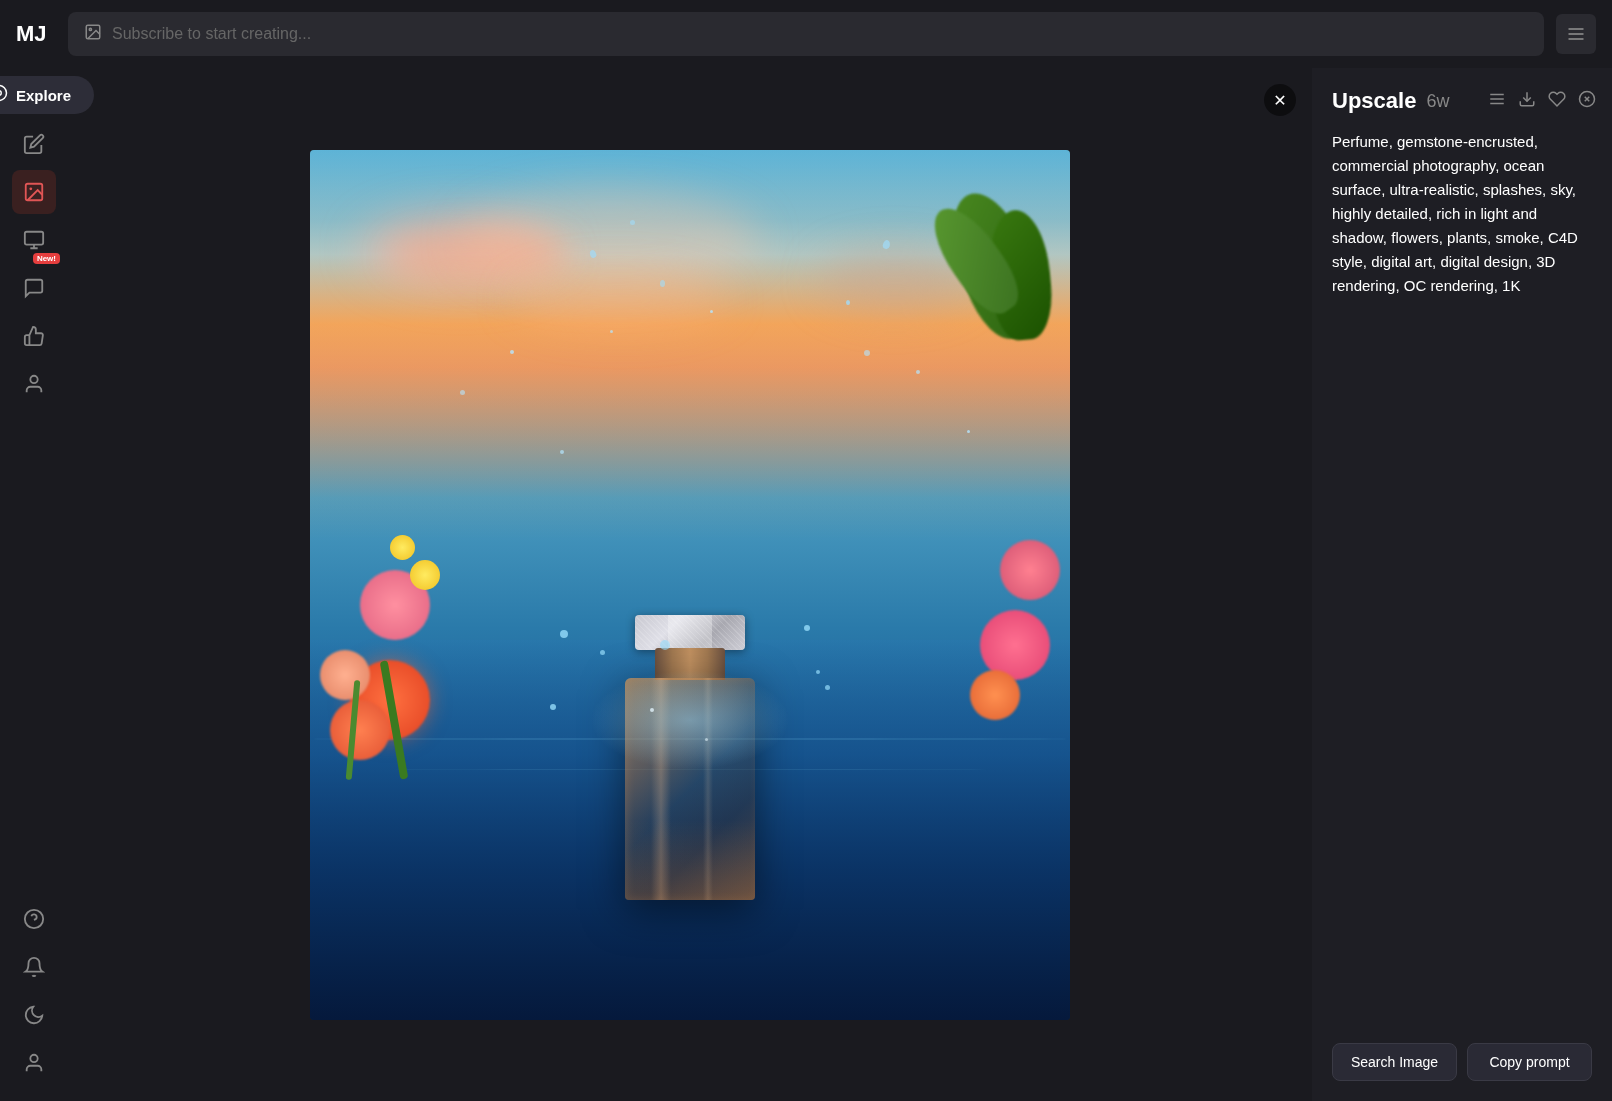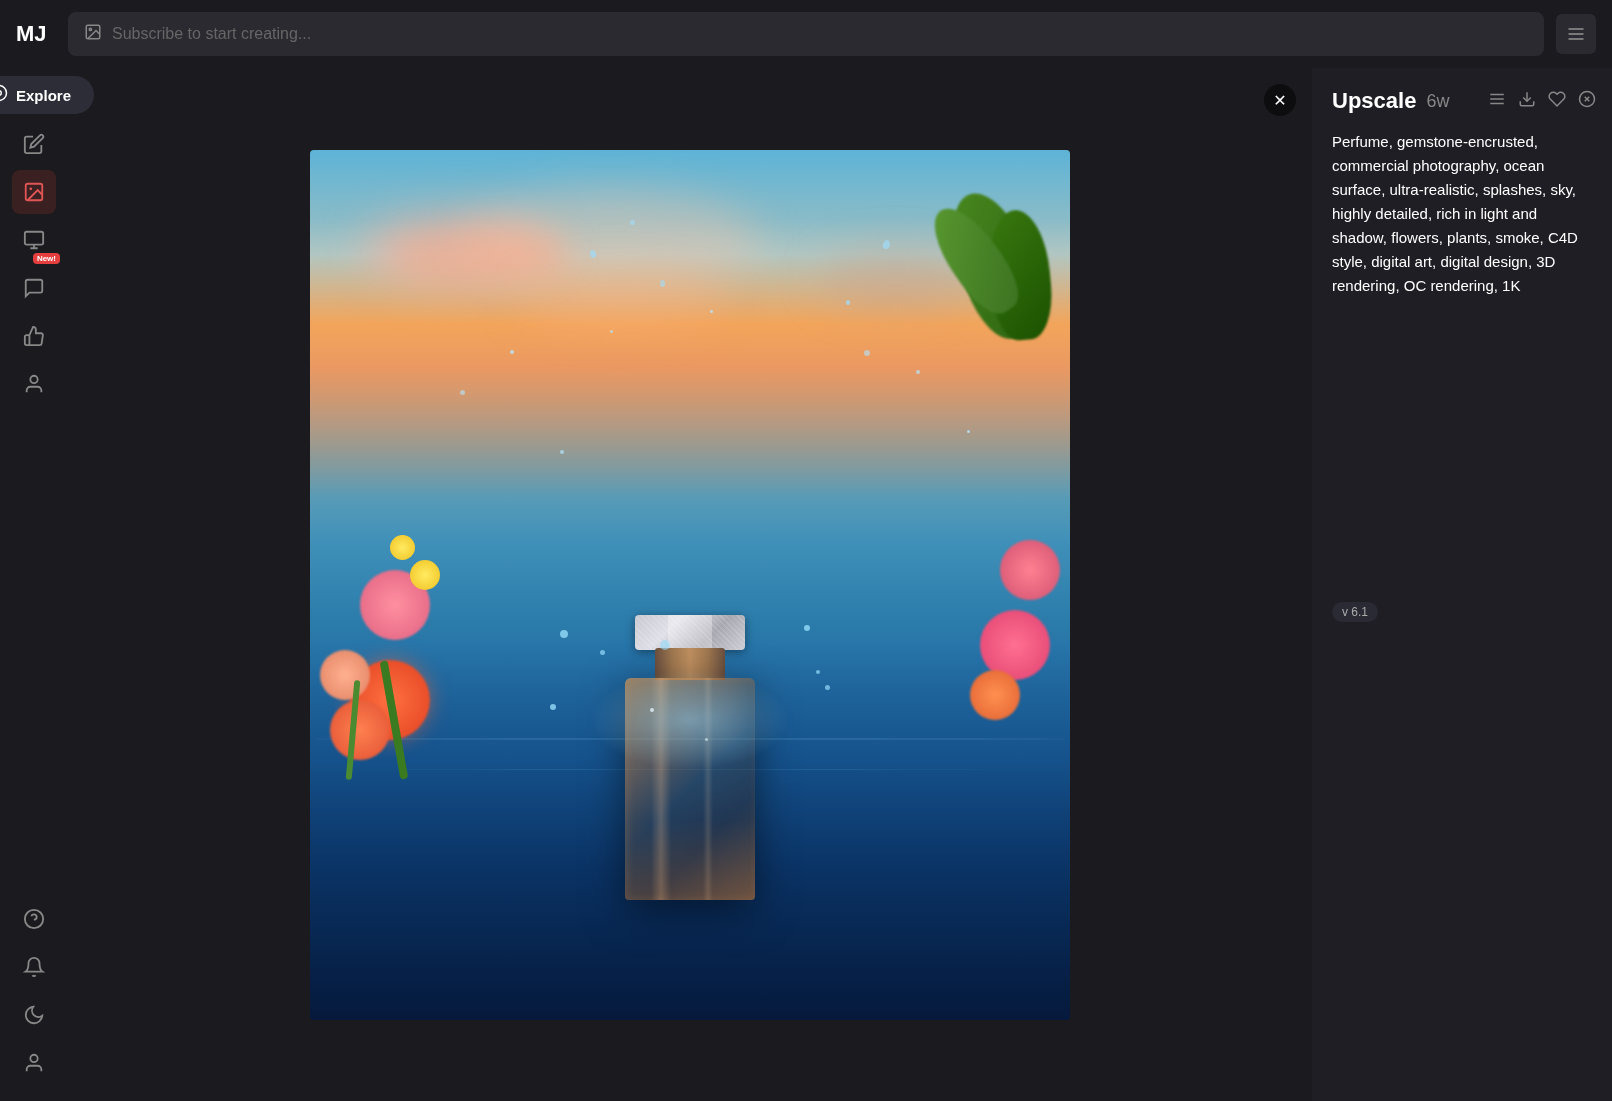--- a/index.html
+++ b/index.html
@@ -565,21 +565,22 @@
               <circle cx="12" cy="12" r="10"></circle>
               <line x1="15" y1="9" x2="9" y2="15"></line>
               <line x1="9" y1="9" x2="15" y2="15"></line>
             </svg>
           </span>
         </div>
       </div>
 
       <p class="prompt-text">Perfume, gemstone-encrusted, commercial photography, ocean surface, ultra-realistic, splashes, sky, highly detailed, rich in light and shadow, flowers, plants, smoke, C4D style, digital art, digital design, 3D rendering, OC rendering, 1K</p>
 
-      <div>
-        <span class="version-badge">v 6.1</span>
-      </div>
 
       <div style="flex:1;"></div>
 
+      <div class="panel-footer">
+        <button class="footer-btn">Search Image</button>
+        <button class="footer-btn">Copy prompt</button>
+      </div>
     </div>
   </div>
 </div>
 
 </body></html>

